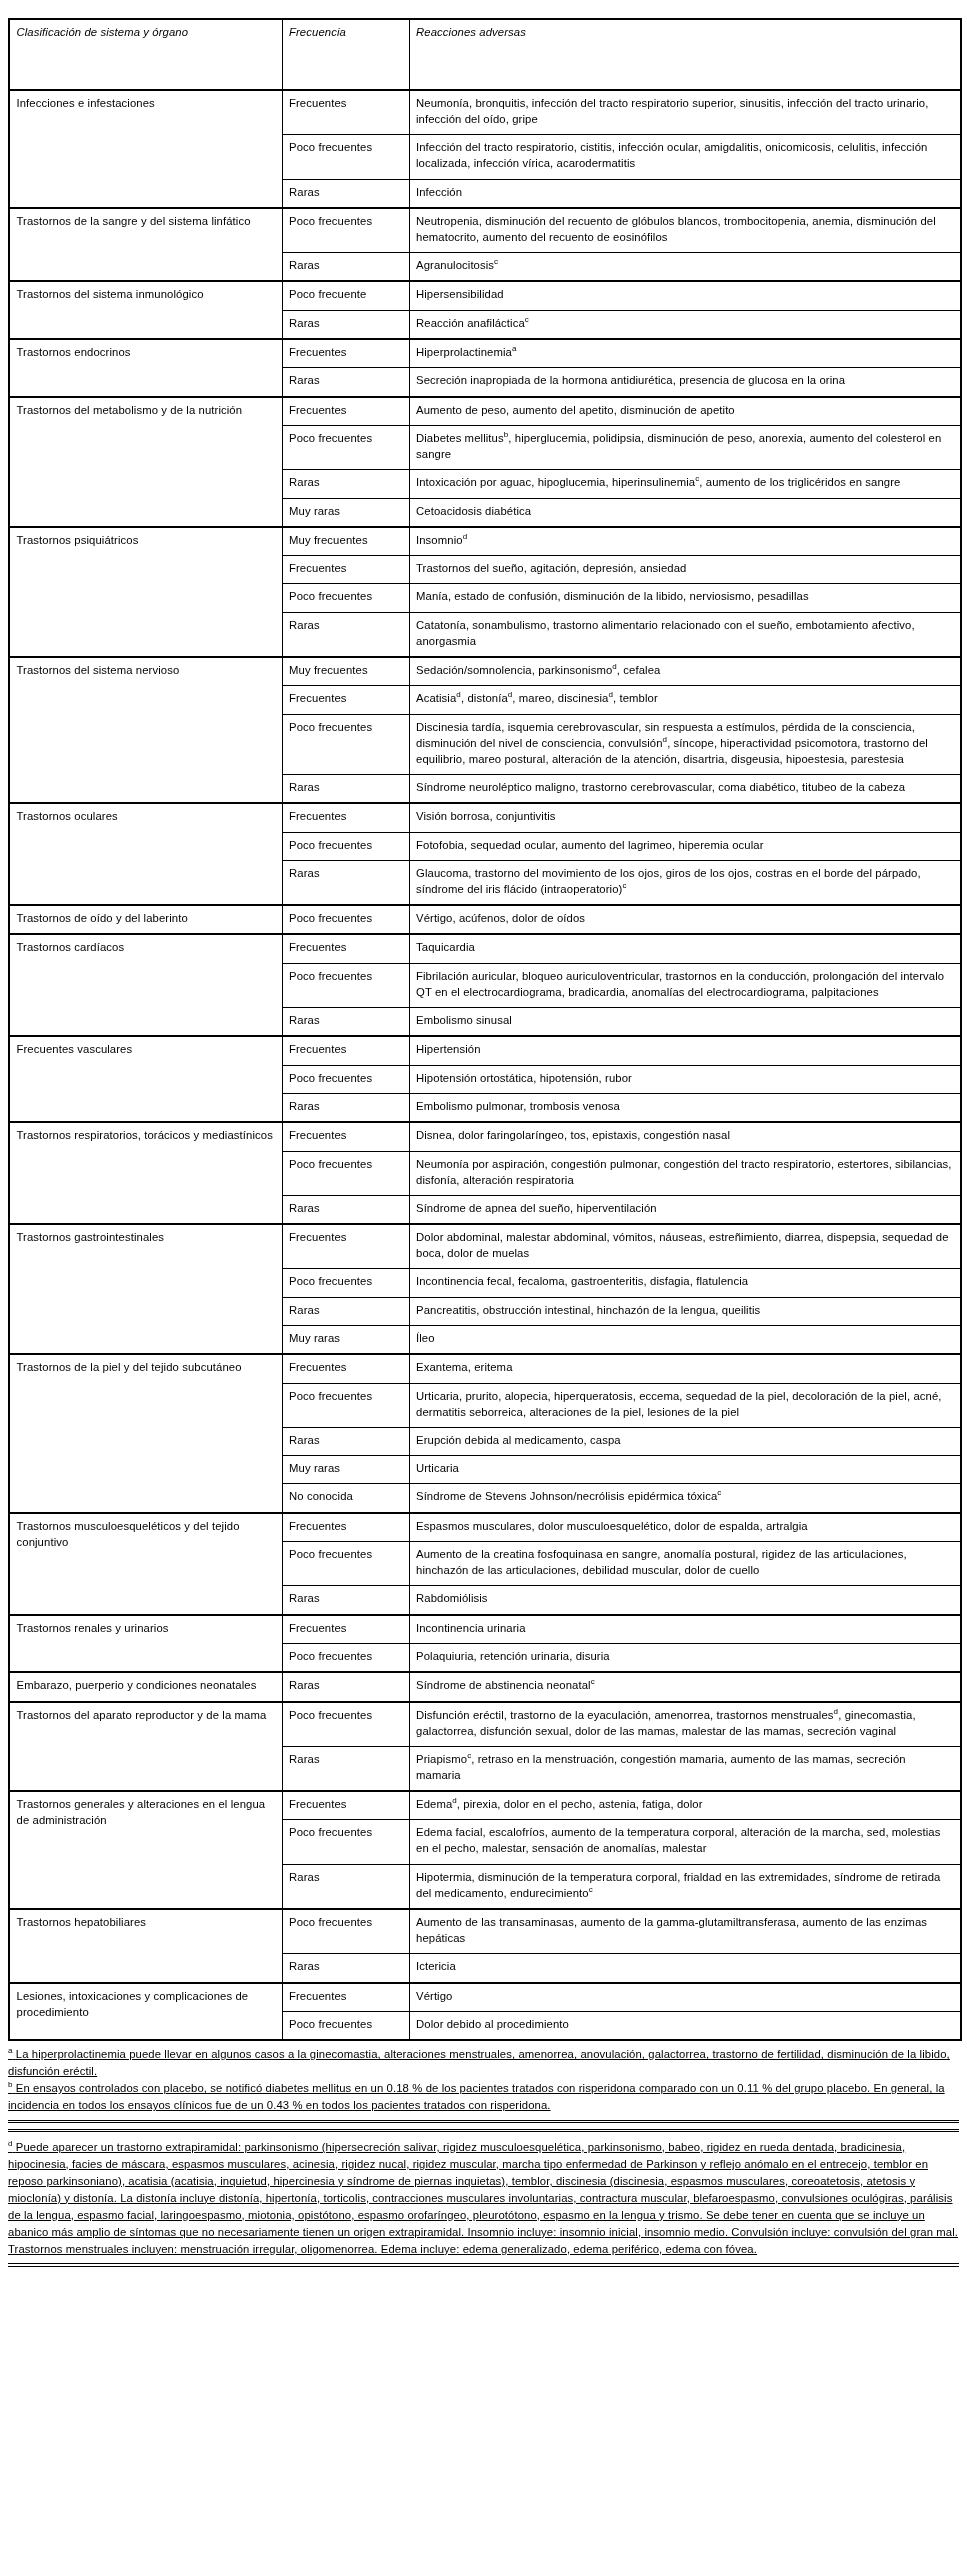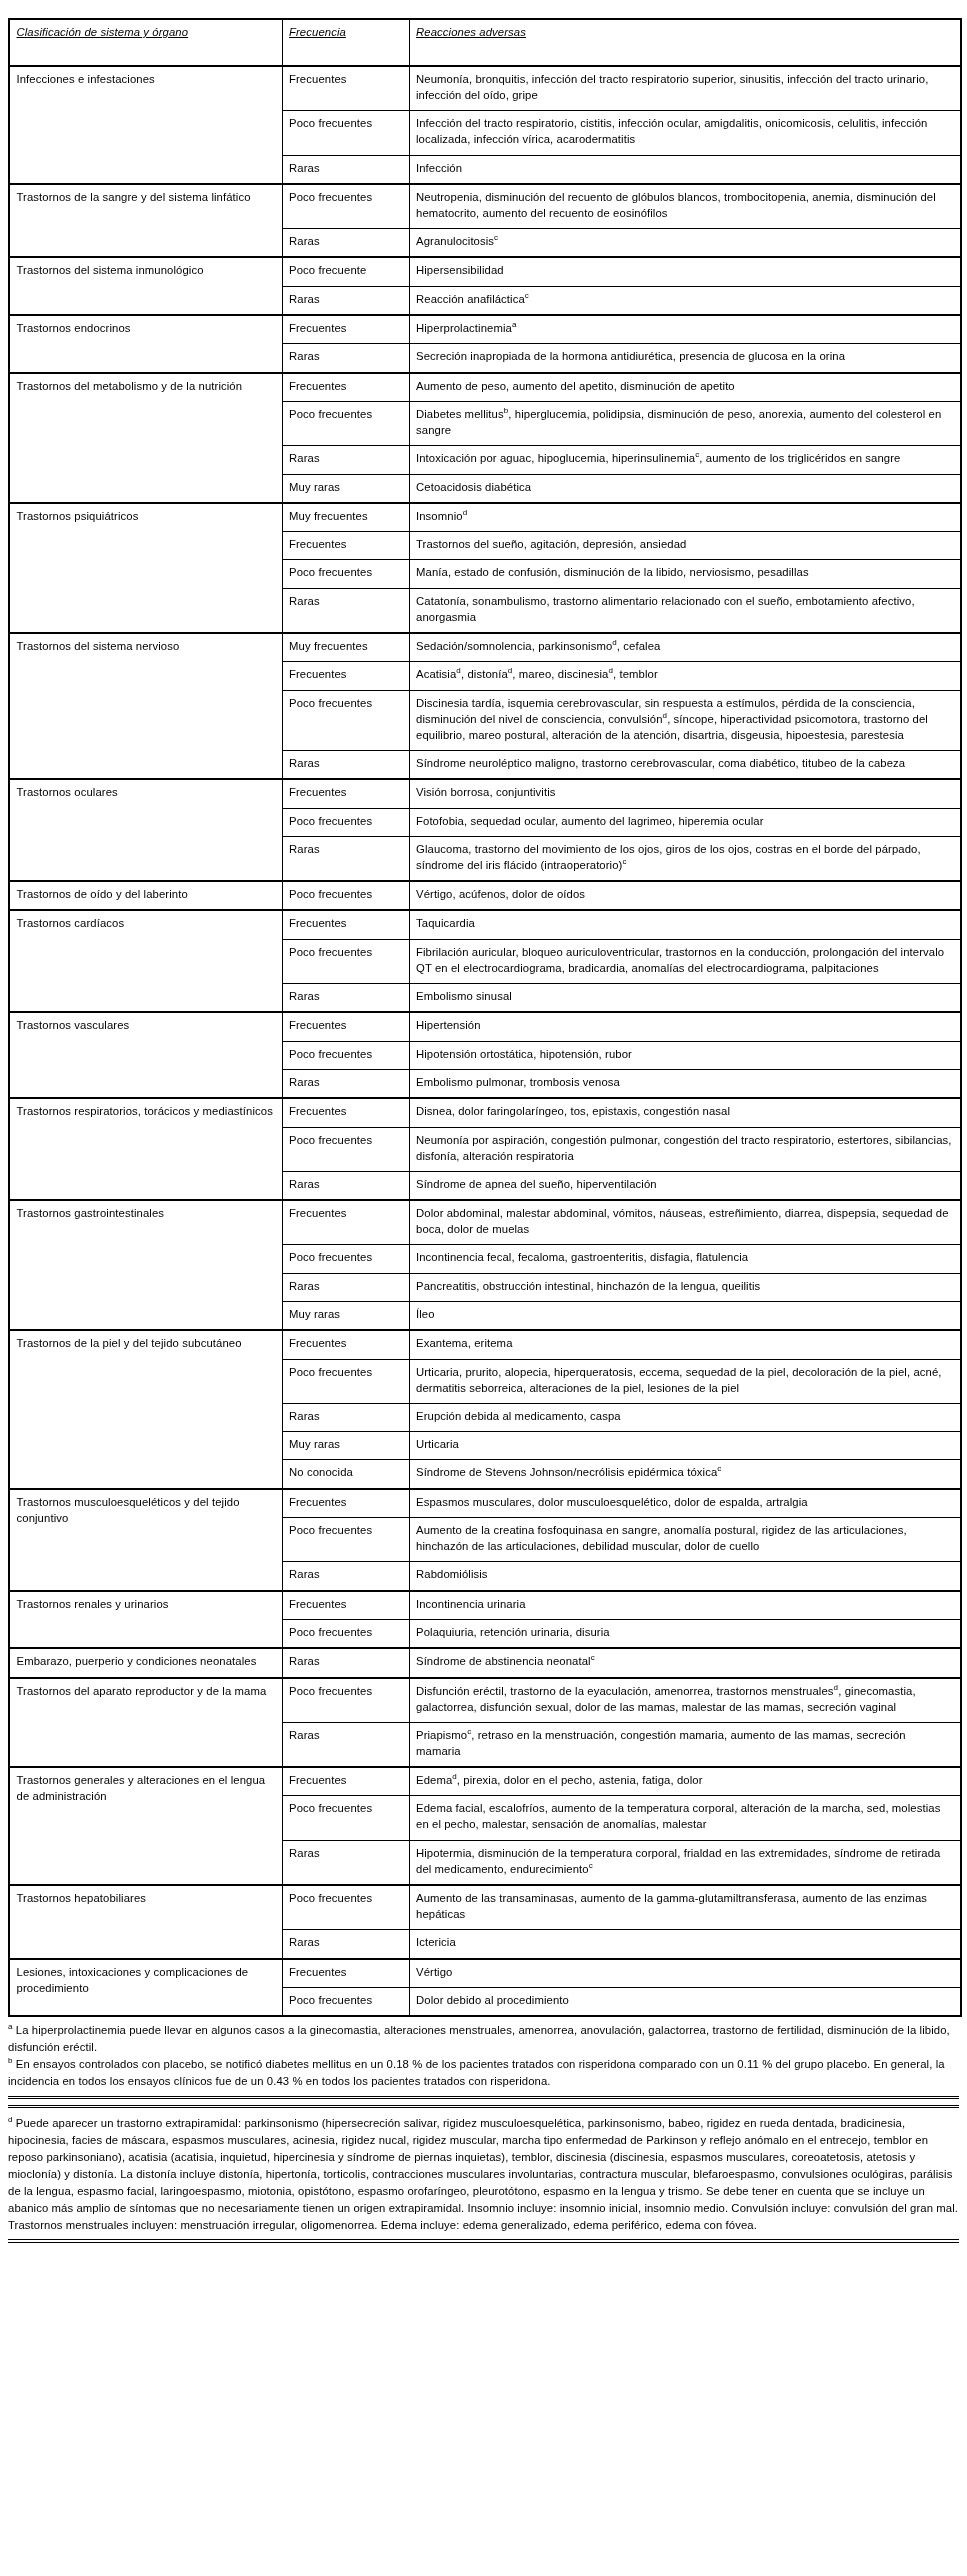--- a/index.html
+++ b/index.html
@@ -28,36 +28,36 @@
   th, td {
     border: 1.6px solid #000;
     vertical-align: top;
     text-align: left;
     padding: 4px 6.5px 7.3px 6.5px;
     font-weight: normal;
     overflow-wrap: break-word;
   }
   thead th {
     font-style: italic;
-    padding-bottom: 10px;
+    padding-bottom: 34px;
     height: 31px;
-    text-decoration: underline;
   }
   tr.group-start td { border-top: 2.4px solid #000; }
   sup {
     font-size: 8px;
     line-height: 0;
     vertical-align: super;
   }
   .footnotes {
     width: 951px;
     font-size: 11.3px;
     line-height: 17px;
     letter-spacing: 0.1px;
     margin-top: 4px;
+    text-decoration: underline;
   }
   .fn-block { padding: 0.8px 0 5.6px 0; }
   .fn-block p { margin: 0; }
   .dbl-rule {
     height: 1.6px;
     border-top: 1.6px solid #000;
     border-bottom: 1.6px solid #000;
     margin: 0 0 5.6px 0;
   }
 </style>
@@ -196,21 +196,21 @@
         </tr>
         <tr class="group-inner">
           <td>Poco frecuentes</td>
           <td>Fibrilación auricular, bloqueo auriculoventricular, trastornos en la conducción, prolongación del intervalo QT en el electrocardiograma, bradicardia, anomalías del electrocardiograma, palpitaciones</td>
         </tr>
         <tr class="group-inner">
           <td>Raras</td>
           <td>Embolismo sinusal</td>
         </tr>
         <tr class="group-start">
-          <td rowspan="3">Trastornos vasculares</td>
+          <td rowspan="3">Frecuentes vasculares</td>
           <td>Frecuentes</td>
           <td>Hipertensión</td>
         </tr>
         <tr class="group-inner">
           <td>Poco frecuentes</td>
           <td>Hipotensión ortostática, hipotensión, rubor</td>
         </tr>
         <tr class="group-inner">
           <td>Raras</td>
           <td>Embolismo pulmonar, trombosis venosa</td>

